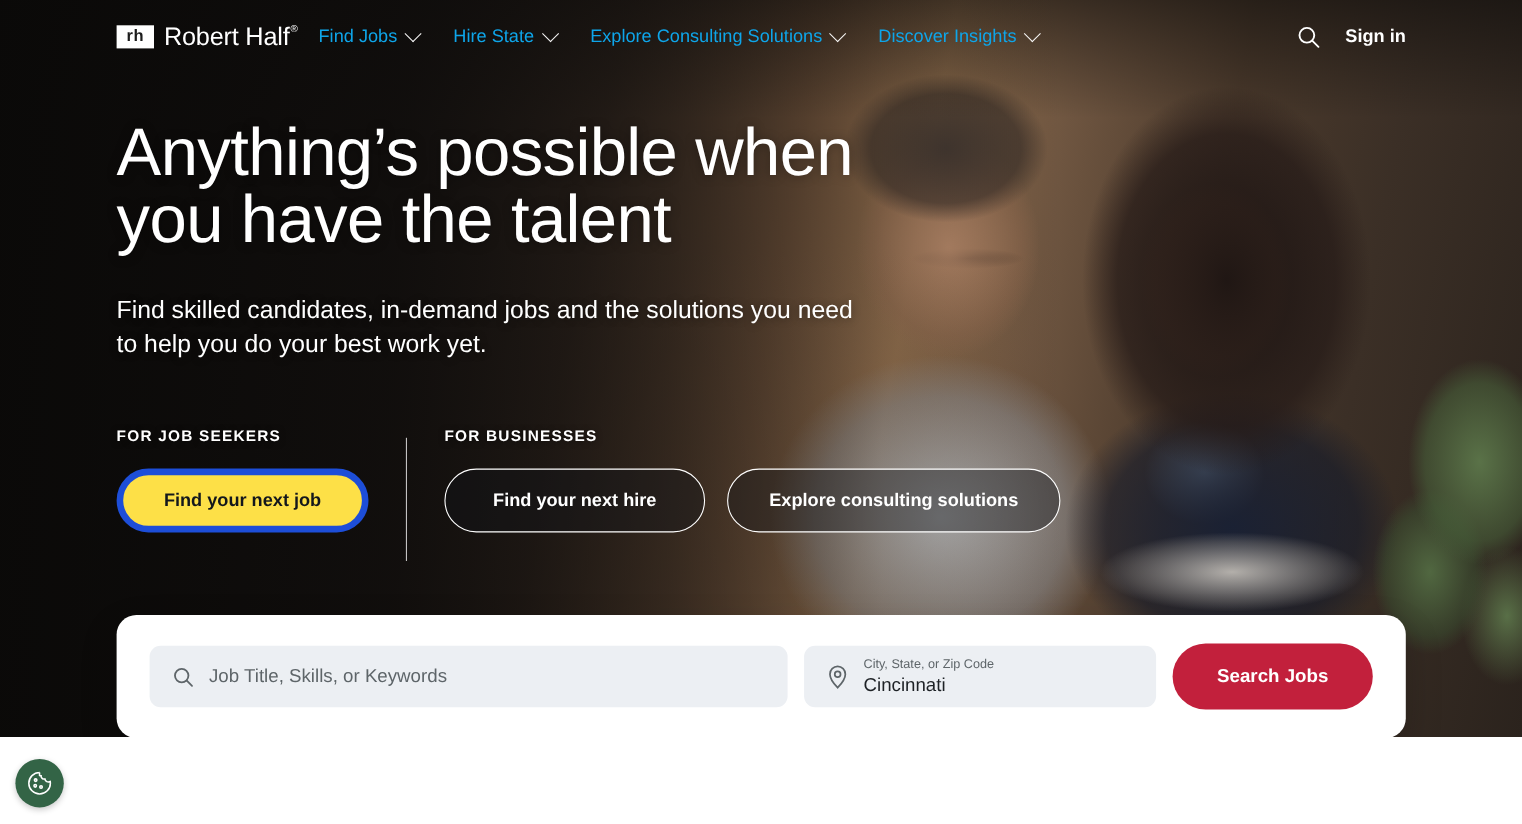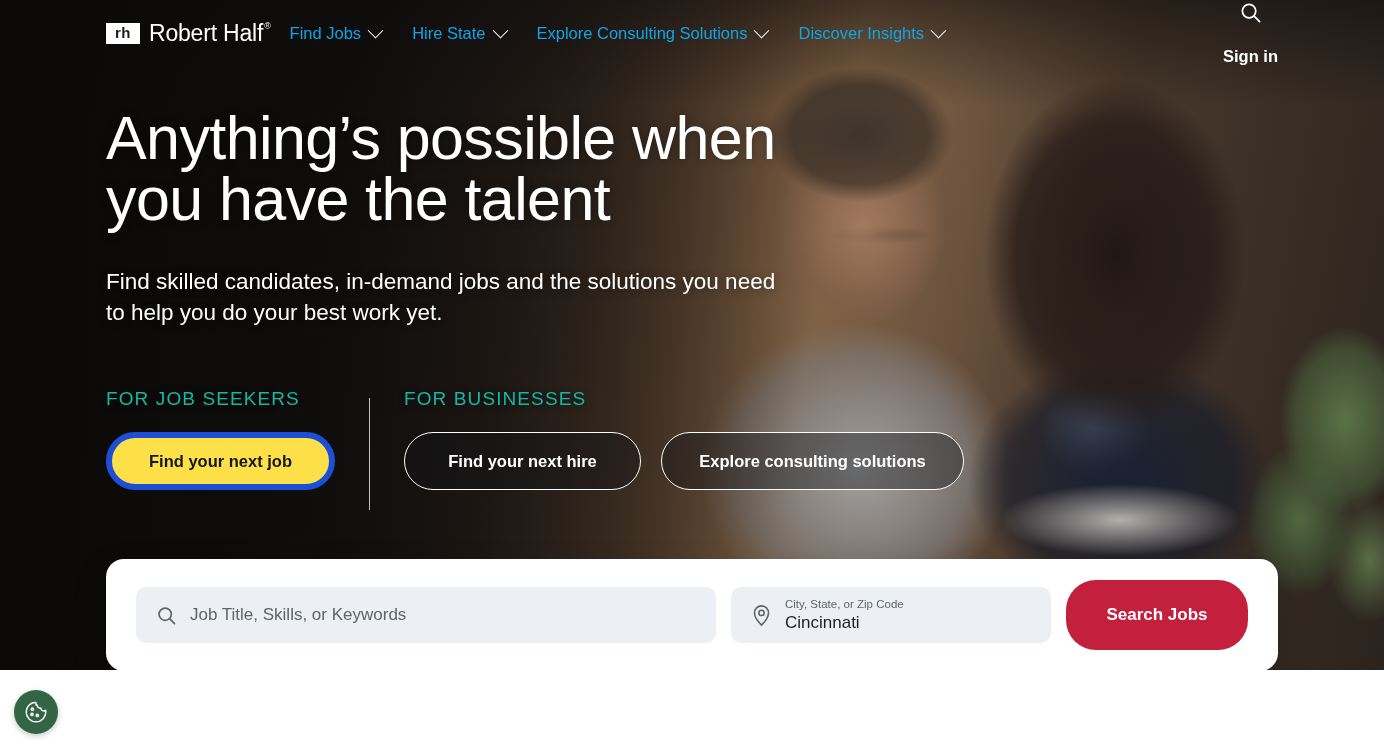--- a/index.html
+++ b/index.html
@@ -142,21 +142,20 @@
     border-right: 1.6px solid #ffffff;
     border-bottom: 1.6px solid #ffffff;
     transform: rotate(45deg) translate(-2px,-2px);
     opacity: .95;
   }
   .header-right {
     margin-left: auto;
     display: flex;
     align-items: center;
     gap: 22px;
-    flex-direction: column;
   }
   .search-icon-btn {
     width: 24px; height: 24px;
     cursor: pointer;
     display: flex; align-items: center; justify-content: center;
   }
   .signin {
     color: #ffffff;
     font-size: 16.5px;
     font-weight: 600;
@@ -193,23 +192,23 @@
   
   .cta-wrap {
     position: absolute;
     left: 106px;
     top: 388px;
     display: flex;
     align-items: stretch;
   }
   .cta-group { display: flex; flex-direction: column; }
   .cta-label {
-    color: #14b8a6;
-    font-size: 19px;
-    font-weight: 400;
+    color: #ffffff;
+    font-size: 14px;
+    font-weight: 700;
     letter-spacing: 1.1px;
     margin-bottom: 22px;
     text-shadow: 0 1px 6px rgba(0,0,0,.5);
   }
   .cta-buttons { display: flex; gap: 20px; }
   .btn {
     height: 58px;
     border-radius: 30px;
     display: flex;
     align-items: center;
@@ -281,21 +280,21 @@
   }
   .field-value {
     color: #1d2125;
     font-size: 17px;
     line-height: 21px;
     font-weight: 400;
   }
   .btn-search {
     background: #c2203c;
     color: #ffffff;
-    height: 70px;
+    height: 60px;
     min-width: 182px;
     border-radius: 30px;
     border: none;
     font-size: 17px;
     font-weight: 600;
     display: flex;
     align-items: center;
     justify-content: center;
     cursor: pointer;
     font-family: "Liberation Sans", sans-serif;

